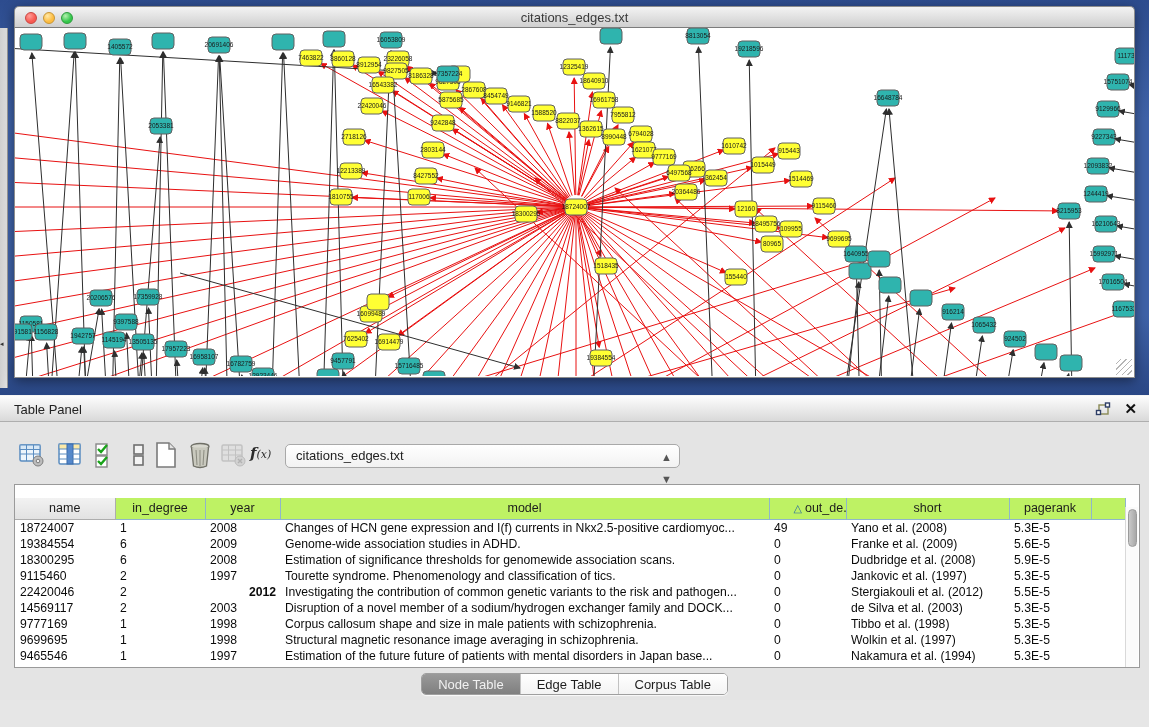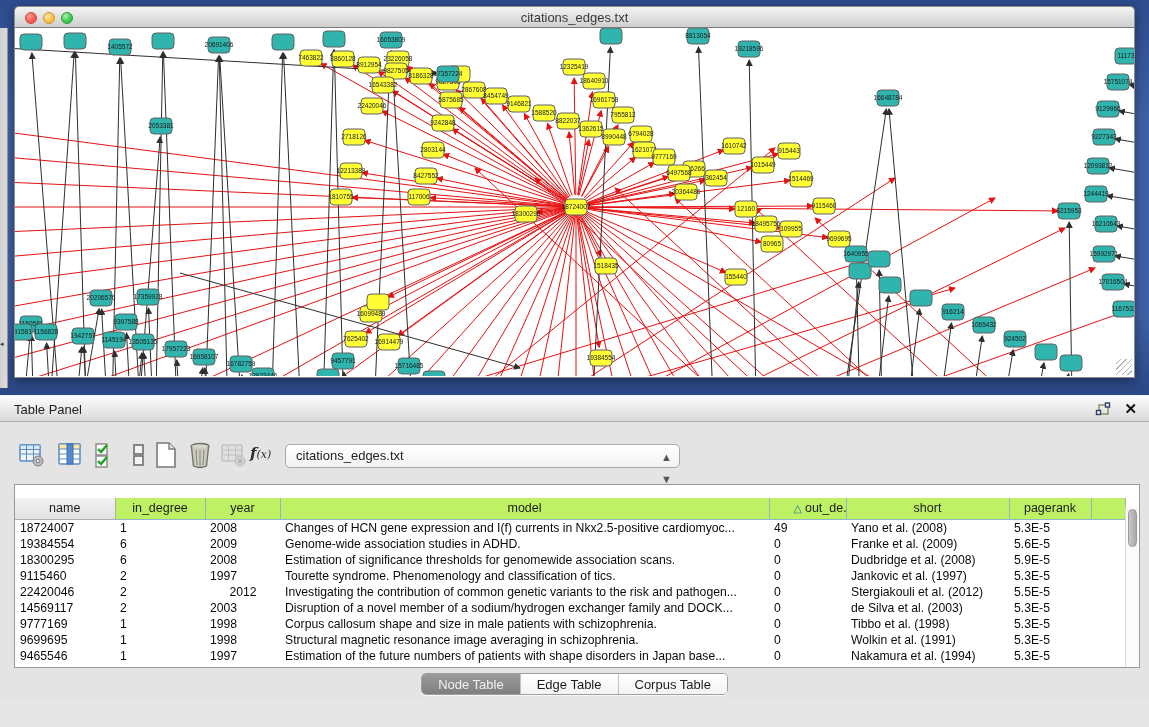--- a/index.html
+++ b/index.html
@@ -820,21 +820,21 @@
               <td style="text-align: left;">1997</td>
               <td style="text-align: left;">Tourette syndrome. Phenomenology and classification of tics.</td>
               <td style="text-align: left;">0</td>
               <td style="text-align: left;">Jankovic et al. (1997)</td>
               <td style="text-align: left;">5.3E-5</td>
               <td></td>
             </tr>
             <tr class="datarow">
               <td style="text-align: left;">22420046</td>
               <td style="text-align: left;">2</td>
-              <td style="text-align: center;">2012</td>
+              <td style="text-align: right; font-weight: bold;">2012</td>
               <td style="text-align: left;">Investigating the contribution of common genetic variants to the risk and pathogen...</td>
               <td style="text-align: left;">0</td>
               <td style="text-align: left;">Stergiakouli et al. (2012)</td>
               <td style="text-align: left;">5.5E-5</td>
               <td></td>
             </tr>
             <tr class="datarow">
               <td style="text-align: left;">14569117</td>
               <td style="text-align: left;">2</td>
               <td style="text-align: left;">2003</td>
@@ -853,29 +853,29 @@
               <td style="text-align: left;">Tibbo et al. (1998)</td>
               <td style="text-align: left;">5.3E-5</td>
               <td></td>
             </tr>
             <tr class="datarow">
               <td style="text-align: left;">9699695</td>
               <td style="text-align: left;">1</td>
               <td style="text-align: left;">1998</td>
               <td style="text-align: left;">Structural magnetic resonance image averaging in schizophrenia.</td>
               <td style="text-align: left;">0</td>
-              <td style="text-align: left;">Wolkin et al. (1991)</td>
+              <td style="text-align: left;">Wolkin et al. (1997)</td>
               <td style="text-align: left;">5.3E-5</td>
               <td></td>
             </tr>
             <tr class="datarow">
               <td style="text-align: left;">9465546</td>
               <td style="text-align: left;">1</td>
               <td style="text-align: left;">1997</td>
-              <td style="text-align: left;">Estimation of the future numbers of patients with shape disorders in Japan base...</td>
+              <td style="text-align: left;">Estimation of the future future of patients with mental disorders in Japan base...</td>
               <td style="text-align: left;">0</td>
               <td style="text-align: left;">Nakamura et al. (1994)</td>
               <td style="text-align: left;">5.3E-5</td>
               <td></td>
             </tr>
           </tbody>
       </table>
       <div id="vscroll">
           <div id="vthumb"></div>
         </div>

